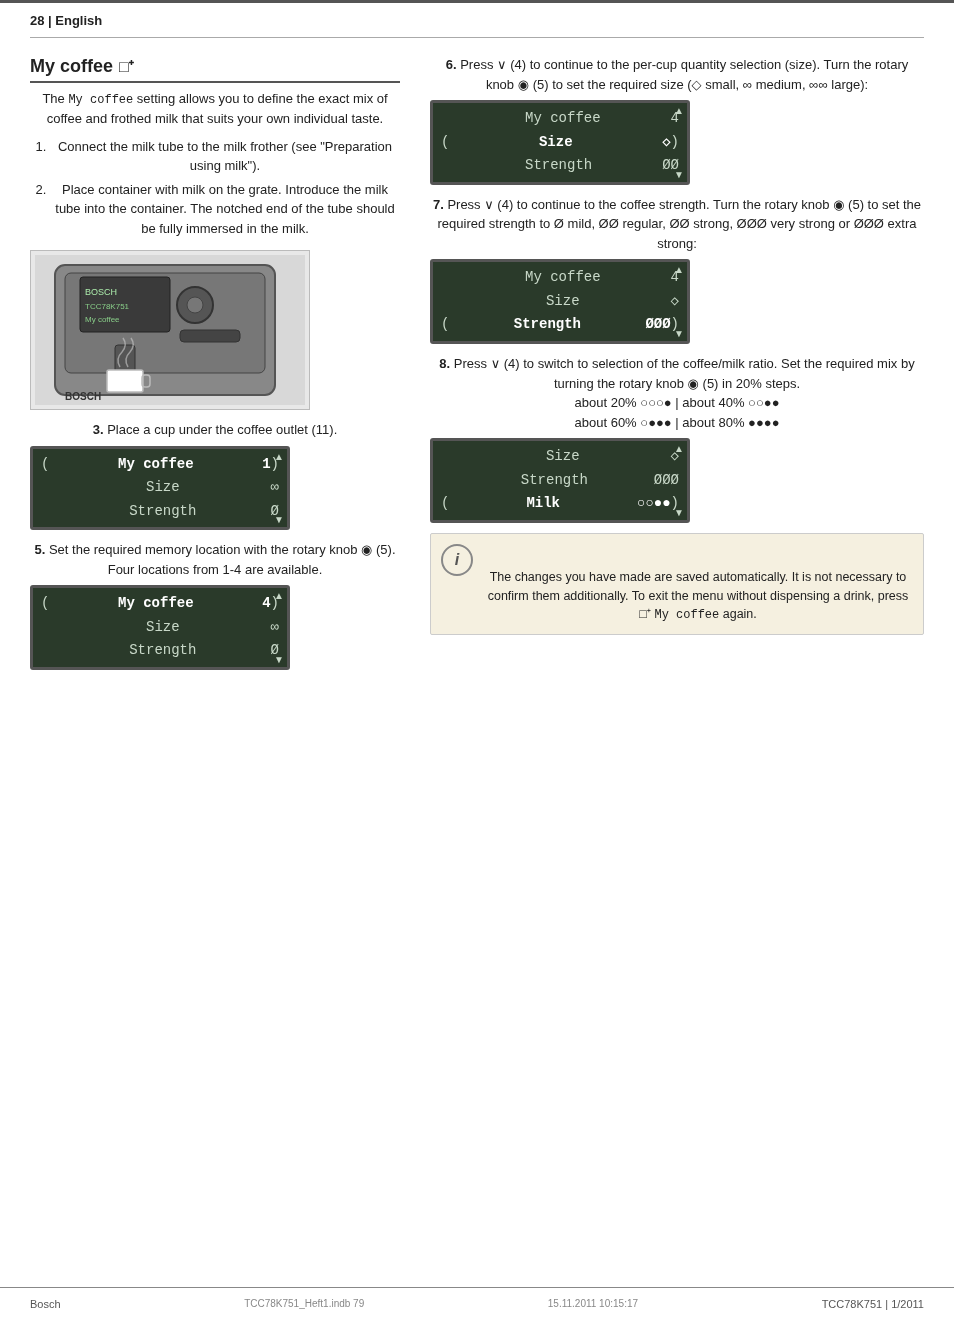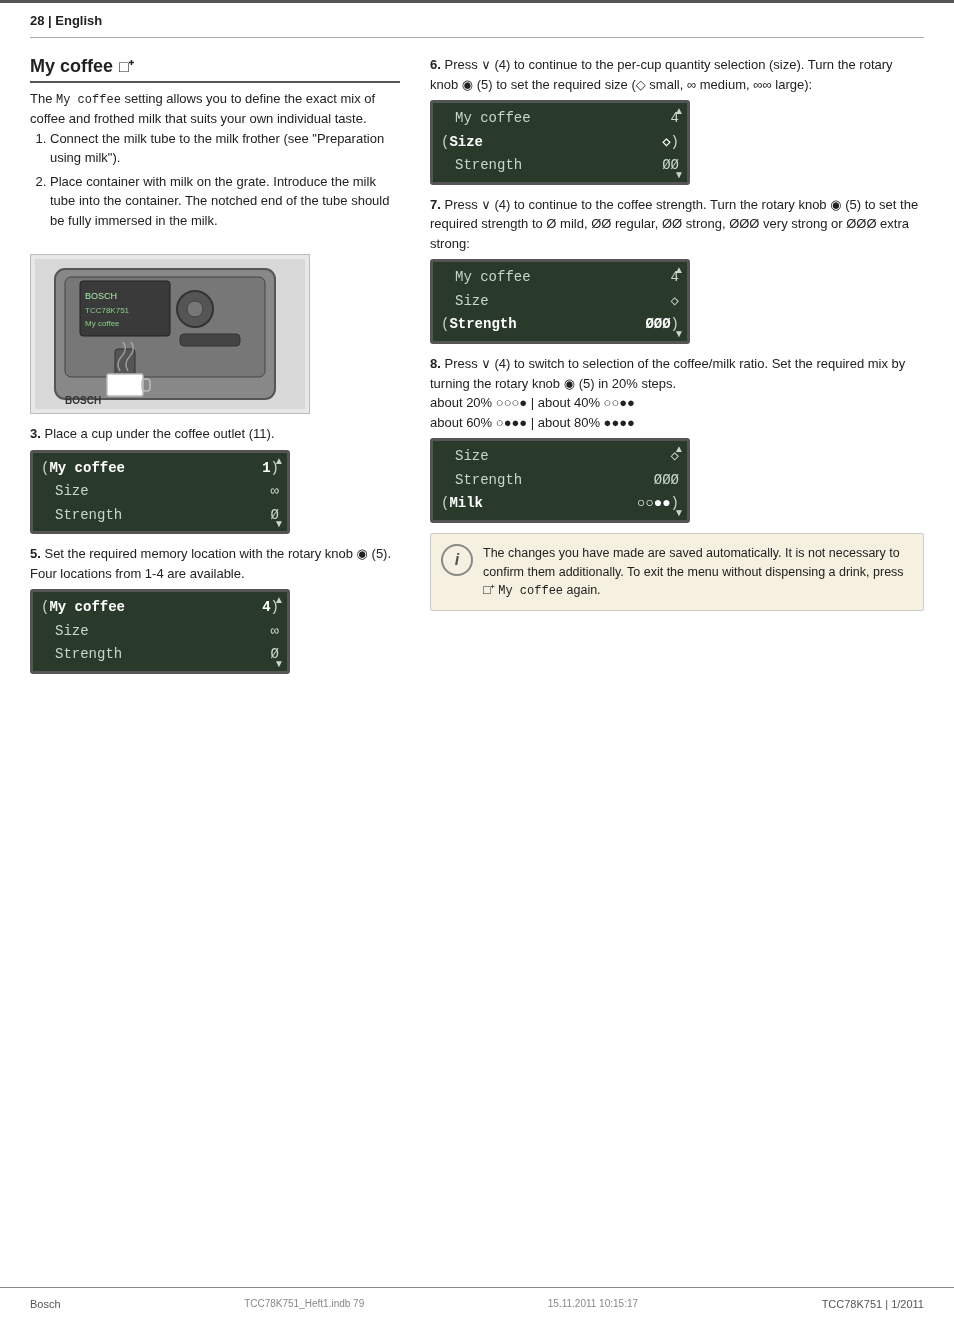--- a/index.html
+++ b/index.html
@@ -59,20 +59,21 @@
 
     
     .content-area {
       position: absolute;
       top: 55px;
       left: 30px;
       right: 30px;
       bottom: 45px;
       display: flex;
       gap: 30px;
+      text-align: center;
     }
 
     
     .left-col {
       width: 370px;
       flex-shrink: 0;
     }
 
     
     .right-col {
@@ -91,25 +92,26 @@
       gap: 6px;
     }
     .section-title-icon {
       font-size: 16px;
     }
 
     
     .body-text {
       font-size: 13px;
       line-height: 1.5;
+      margin-bottom: 8px;
     }
 
     .step-list {
       padding-left: 20px;
-      margin-bottom: 24px;
+      margin-bottom: 12px;
     }
     .step-list li {
       font-size: 13px;
       line-height: 1.5;
       margin-bottom: 4px;
     }
 
     
     .machine-image {
       width: 280px;
@@ -200,20 +202,21 @@
       font-style: italic;
       font-weight: bold;
       font-size: 16px;
       flex-shrink: 0;
       color: #555;
     }
     .info-text {
       font-size: 12.5px;
       line-height: 1.5;
       color: #222;
+      margin-top: 24px;
     }
 
     code {
       font-family: 'Courier New', monospace;
       font-size: 12px;
     }
   </style>
 </head>
 <body>
 

